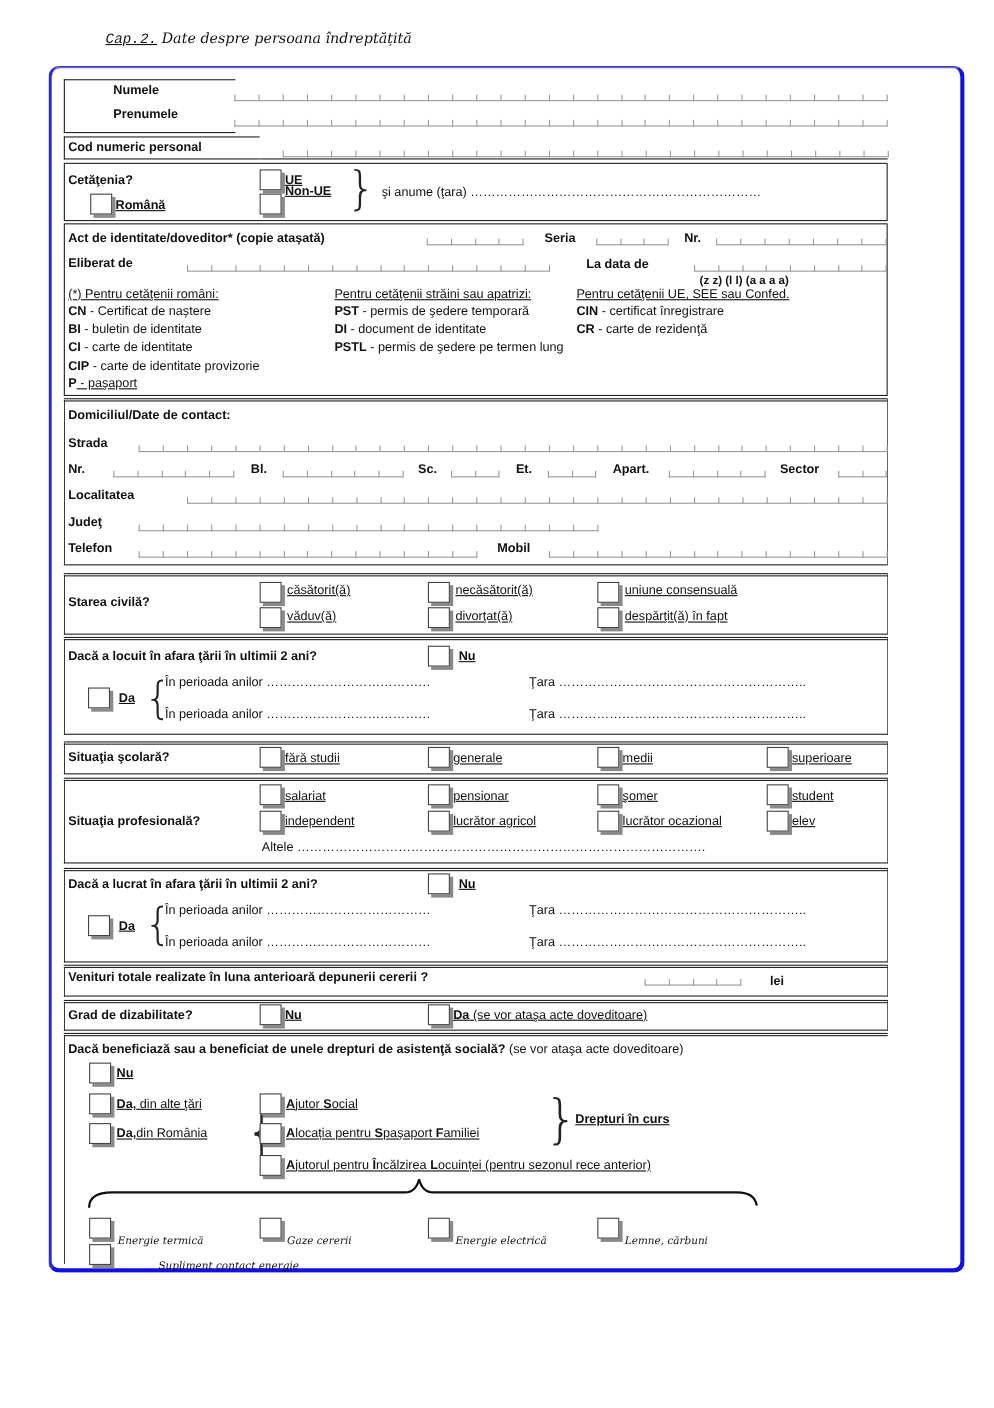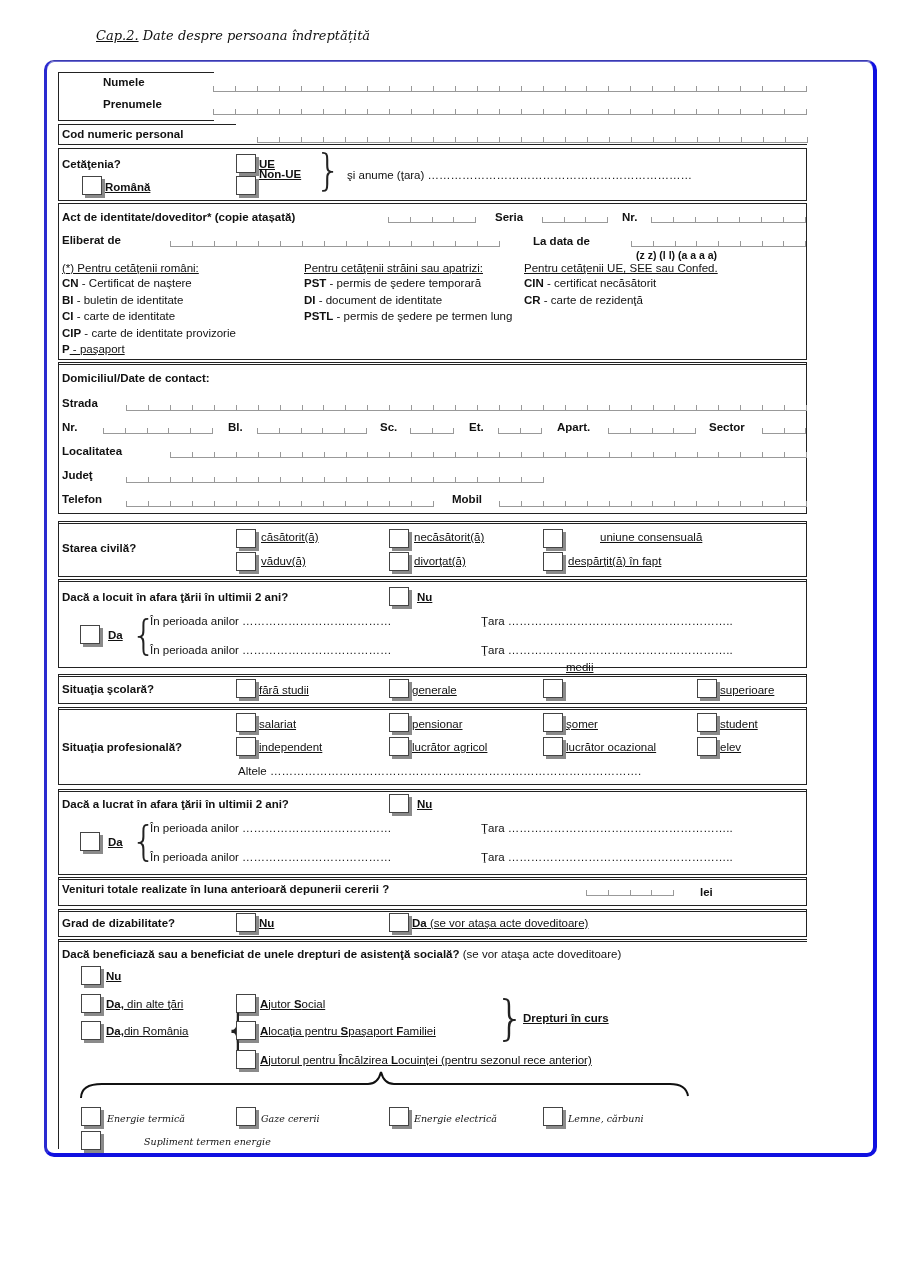--- a/index.html
+++ b/index.html
@@ -7,21 +7,21 @@
   body {
     width: 904px; height: 1280px; background: #ffffff; position: relative;
     font-family: "Liberation Sans", sans-serif; font-size: 11.5px; color: #111;
     overflow: hidden;
   }
   .abs { position: absolute; }
   .title {
     left: 96px; top: 28px; font-family: "DejaVu Serif", serif; font-style: italic;
     font-size: 13px; color: #111;
   }
-  .title .cap { text-decoration: underline; }
+  .title .cap { text-decoration: underline; font-family: Liberation Mono, monospace; }
   .frame {
     left: 44px; top: 60px; width: 833px; height: 1097px;
     border: 1px solid #3a3ab0; border-left: 3px solid #2a2ad0;
     border-right: 4px solid #1010e0; border-bottom: 4px solid #1010e0;
     border-radius: 10px;
     box-shadow: inset 0 1px 0 #6b6bd0;
   }
   .sec { left: 58px; width: 749px; border: 1.5px solid #222; }
   .sec.dbl { border-top: 3px double #222; }
   .b { font-weight: bold; }
@@ -29,21 +29,21 @@
   .lbl { position: absolute; white-space: nowrap; }
   .comb { position: absolute; height: 9px; border-bottom: 1px solid #999;
     display: flex; }
   .comb span { flex: 1; border-left: 1px solid #999; height: 6px; margin-top: 3px; }
   .comb span:last-child { border-right: 1px solid #999; }
   .chk {
     position: absolute; width: 20px; height: 19px; background: #fff;
     border: 1px solid #444; box-shadow: 3px 3px 0 #8a8a8a;
   }
   .chkl { position: absolute; white-space: nowrap; text-decoration: underline; }
-  .serifit { font-family: "DejaVu Serif", serif; font-style: italic; font-size: 9.5px; }
+  .serifit { font-family: "DejaVu Serif", serif; font-style: italic; font-size: 9.5px; margin-top: 10px; }
   .brace { position: absolute; font-family: "DejaVu Sans", sans-serif; font-weight: 200; color:#222; }
   .hr { position: absolute; border-top: 1.5px solid #222; }
 </style>
 </head>
 <body>
 
 <div class="abs title"><span class="cap">Cap.2.</span><span> Date despre persoana îndreptățită</span></div>
 
 <div class="abs frame"></div>
 
@@ -212,21 +212,21 @@
 <div class="lbl" style="left:62px;top:310px"><b>CI</b><span> - carte de identitate</span></div>
 <div class="lbl" style="left:62px;top:327px"><b>CIP</b><span> - carte de identitate provizorie</span></div>
 <div class="lbl" style="left:62px;top:343px"><b>P</b><span class="u"> - paşaport</span></div>
 
 <div class="lbl u" style="left:304px;top:262px">Pentru cetăţenii străini sau apatrizi:</div>
 <div class="lbl" style="left:304px;top:277px"><b>PST</b><span> - permis de şedere temporară</span></div>
 <div class="lbl" style="left:304px;top:294px"><b>DI</b><span> - document de identitate</span></div>
 <div class="lbl" style="left:304px;top:310px"><b>PSTL</b><span> - permis de şedere pe termen lung</span></div>
 
 <div class="lbl u" style="left:524px;top:262px">Pentru cetăţenii UE, SEE sau Confed.</div>
-<div class="lbl" style="left:524px;top:277px"><b>CIN</b><span> - certificat necăsătorit</span></div>
+<div class="lbl" style="left:524px;top:277px"><b>CIN</b><span> - certificat înregistrare</span></div>
 <div class="lbl" style="left:524px;top:294px"><b>CR</b><span> - carte de rezidenţă</span></div>
 
 <div class="abs sec dbl" style="top:362px;height:152px;"></div>
 <div class="lbl b" style="left:62px;top:372px">Domiciliul/Date de contact:</div>
 <div class="lbl b" style="left:62px;top:397px">Strada</div>
 <div class="comb" style="left:126px;top:402px;width:681px;">
     <span></span>
     <span></span>
     <span></span>
     <span></span>
@@ -385,21 +385,21 @@
     <span></span>
   </div>
 
 <div class="abs sec dbl" style="top:521px;height:56px;"></div>
 <div class="lbl b" style="left:62px;top:542px">Starea civilă?</div>
 <div class="chk" style="left:236px;top:529px"></div>
 <div class="chkl" style="left:261px;top:531px">căsătorit(ă)</div>
 <div class="chk" style="left:389px;top:529px"></div>
 <div class="chkl" style="left:414px;top:531px">necăsătorit(ă)</div>
 <div class="chk" style="left:543px;top:529px"></div>
-<div class="chkl" style="left:600px;top:531px">uniune consensuală</div>
+<div class="chkl" style="left:568px;top:531px">uniune consensuală</div>
 <div class="chk" style="left:236px;top:552px"></div>
 <div class="chkl" style="left:261px;top:555px">văduv(ă)</div>
 <div class="chk" style="left:389px;top:552px"></div>
 <div class="chkl" style="left:414px;top:555px">divorţat(ă)</div>
 <div class="chk" style="left:543px;top:552px"></div>
 <div class="chkl" style="left:568px;top:555px">despărţit(ă) în fapt</div>
 
 <div class="abs sec dbl" style="top:579px;height:89px;"></div>
 <div class="lbl b" style="left:62px;top:591px">Dacă a locuit în afara ţării în ultimii 2 ani?</div>
 <div class="chk" style="left:389px;top:587px"></div>
@@ -412,21 +412,21 @@
 <div class="lbl" style="left:481px;top:615px">Ţara …………………………………………………..</div>
 <div class="lbl" style="left:481px;top:644px">Ţara …………………………………………………..</div>
 
 <div class="abs sec dbl" style="top:674px;height:30px;"></div>
 <div class="lbl b" style="left:62px;top:683px">Situaţia şcolară?</div>
 <div class="chk" style="left:236px;top:679px"></div>
 <div class="chkl" style="left:259px;top:684px">fără studii</div>
 <div class="chk" style="left:389px;top:679px"></div>
 <div class="chkl" style="left:412px;top:684px">generale</div>
 <div class="chk" style="left:543px;top:679px"></div>
-<div class="chkl" style="left:566px;top:661px">medii</div>
+<div class="chkl" style="left:566px;top:684px">medii</div>
 <div class="chk" style="left:697px;top:679px"></div>
 <div class="chkl" style="left:720px;top:684px">superioare</div>
 
 <div class="abs sec dbl" style="top:707px;height:78px;"></div>
 <div class="lbl b" style="left:62px;top:741px">Situaţia profesională?</div>
 <div class="chk" style="left:236px;top:713px"></div>
 <div class="chkl" style="left:259px;top:718px">salariat</div>
 <div class="chk" style="left:389px;top:713px"></div>
 <div class="chkl" style="left:412px;top:718px">pensionar</div>
 <div class="chk" style="left:543px;top:713px"></div>
@@ -498,13 +498,13 @@
 
 <div class="chk" style="left:81px;top:1107px"></div>
 <div class="lbl serifit" style="left:107px;top:1113px">Energie termică</div>
 <div class="chk" style="left:236px;top:1107px"></div>
 <div class="lbl serifit" style="left:261px;top:1113px">Gaze cererii</div>
 <div class="chk" style="left:389px;top:1107px"></div>
 <div class="lbl serifit" style="left:414px;top:1113px">Energie electrică</div>
 <div class="chk" style="left:543px;top:1107px"></div>
 <div class="lbl serifit" style="left:568px;top:1113px">Lemne, cărbuni</div>
 <div class="chk" style="left:81px;top:1131px"></div>
-<div class="lbl serifit" style="left:144px;top:1136px">Supliment termen energie</div>
+<div class="lbl serifit" style="left:144px;top:1136px">Supliment contact energie</div>
 
 </body></html>

